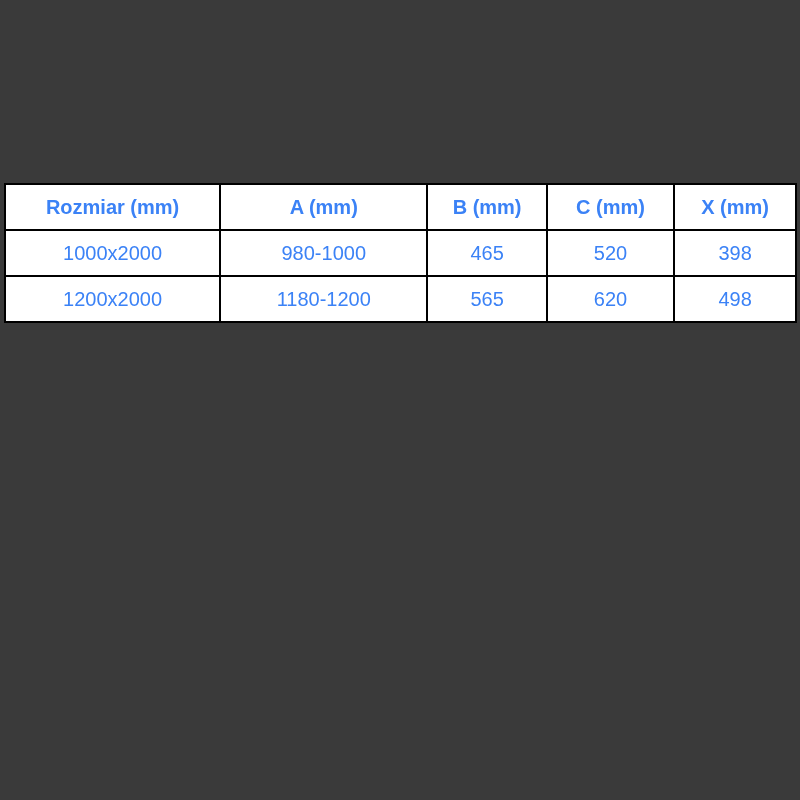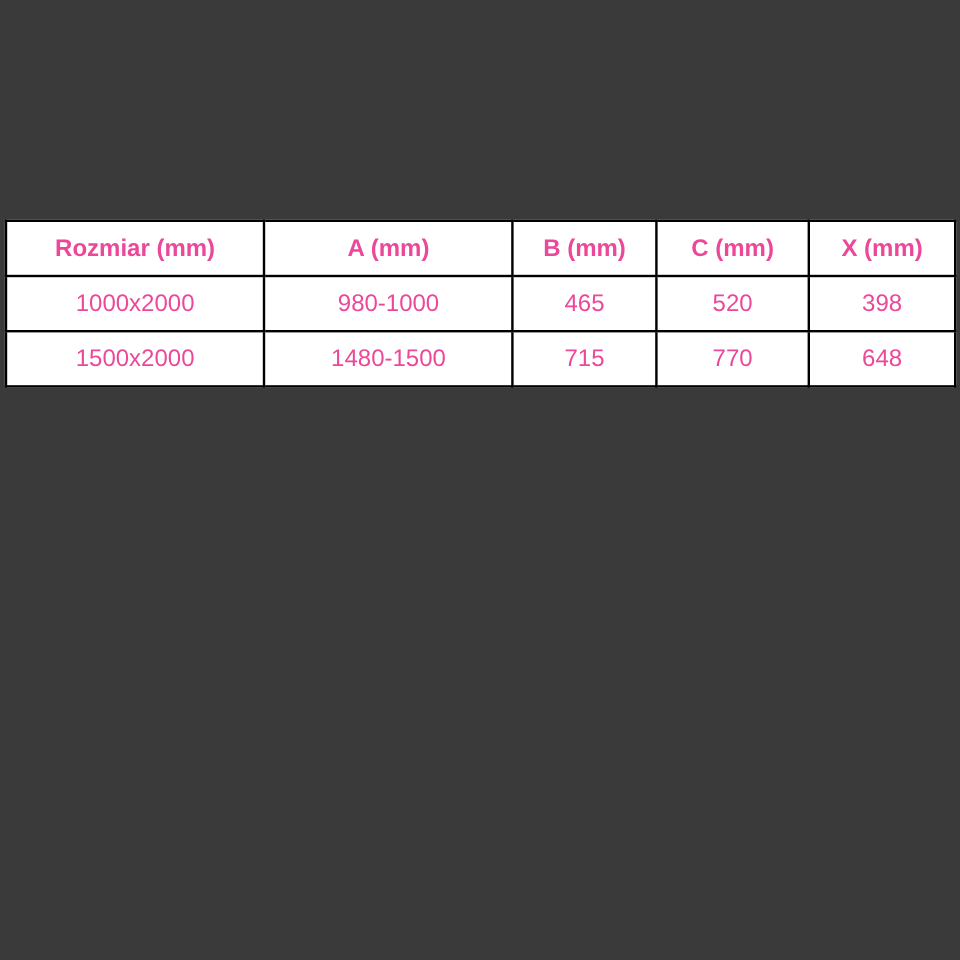--- a/index.html
+++ b/index.html
@@ -29,21 +29,21 @@
     background: #ffffff;
     table-layout: fixed;
   }
   table.spec-table th,
   table.spec-table td {
     border: 2px solid #000000;
     text-align: center;
     vertical-align: middle;
     height: 44px;
     padding: 0 4px;
-    color: #ec4899;
+    color: #3b82f6;
     font-size: 20px;
     line-height: 1;
     white-space: nowrap;
     overflow: hidden;
   }
   table.spec-table th {
     font-weight: bold;
   }
   col.c-rozmiar { width: 27.2%; }
   col.c-a       { width: 26.2%; }
@@ -75,22 +75,22 @@
       </thead>
       <tbody>
           <tr>
             <td>1000x2000</td>
             <td>980-1000</td>
             <td>465</td>
             <td>520</td>
             <td>398</td>
           </tr>
           <tr>
-            <td>1500x2000</td>
-            <td>1480-1500</td>
-            <td>715</td>
-            <td>770</td>
-            <td>648</td>
+            <td>1200x2000</td>
+            <td>1180-1200</td>
+            <td>565</td>
+            <td>620</td>
+            <td>498</td>
           </tr>
         </tbody>
     </table>
   </div>
 </div>
 
 </body></html>

